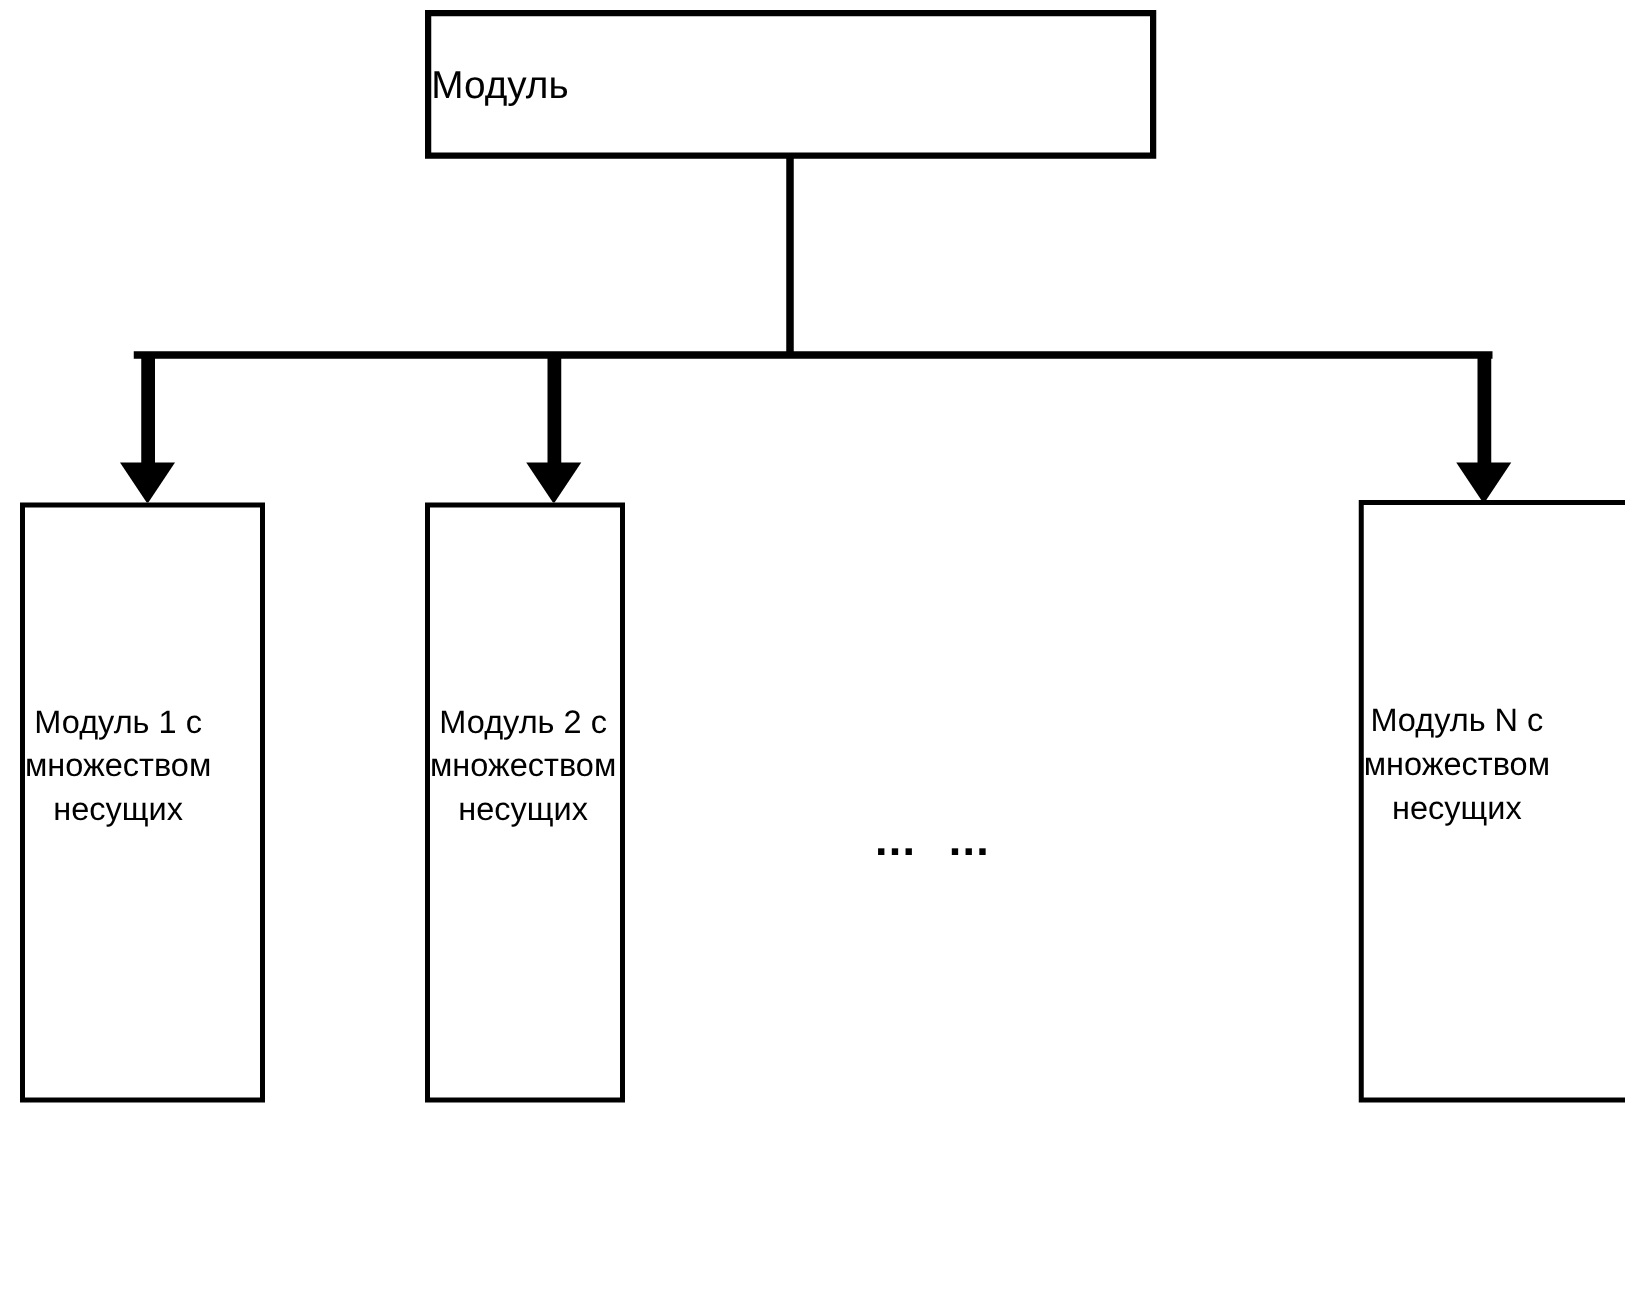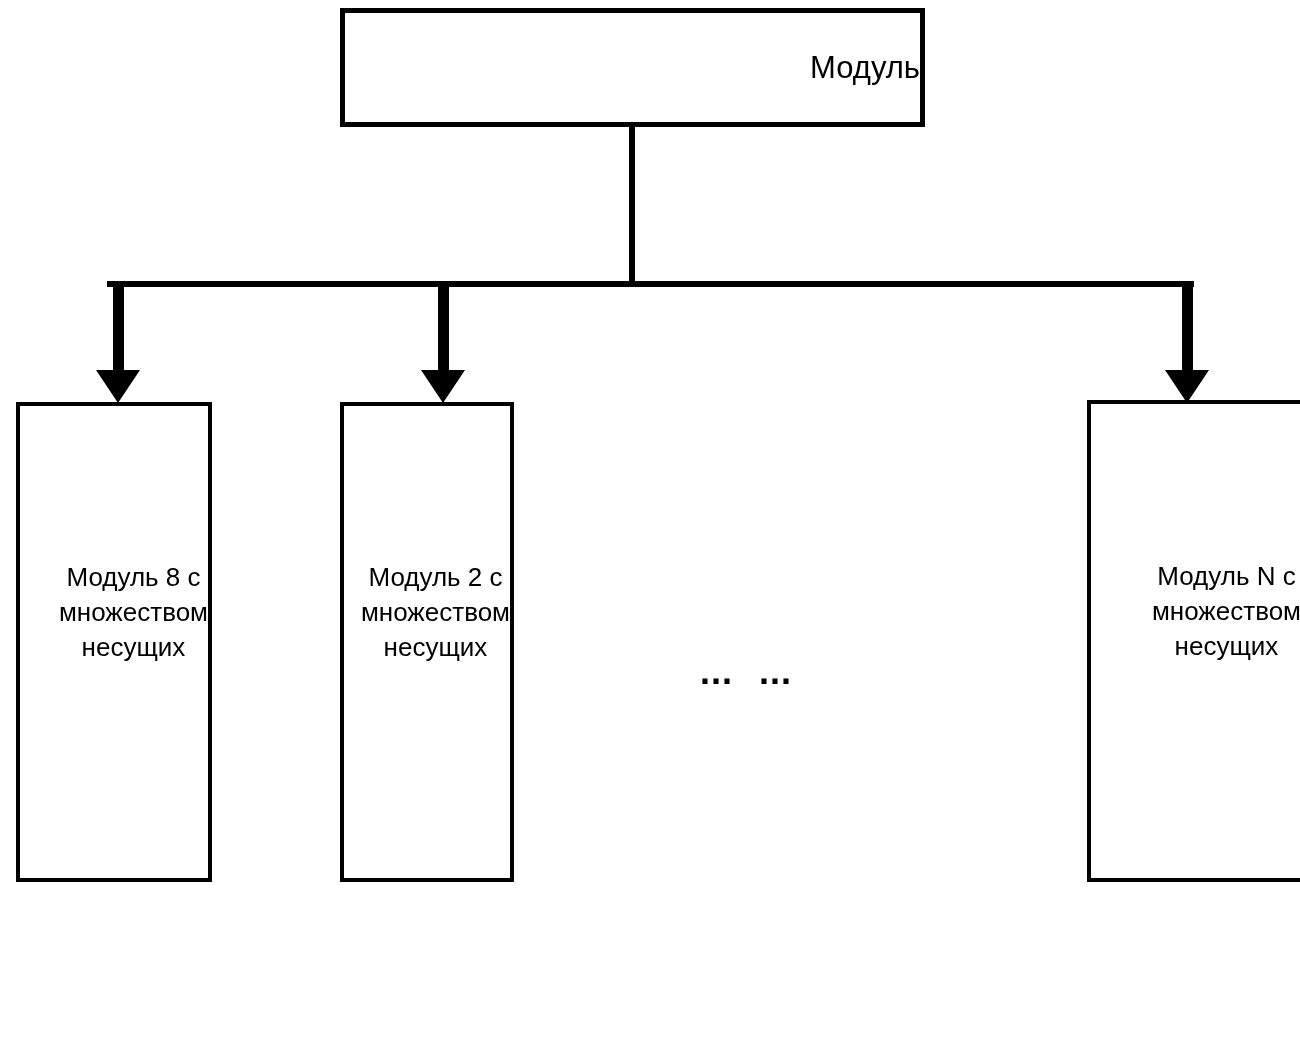--- a/index.html
+++ b/index.html
@@ -17,33 +17,33 @@
     overflow: hidden;
   }
   .box {
     position: absolute;
     box-sizing: border-box;
     border: 4px solid #000000;
     background: #ffffff;
     display: flex;
     flex-direction: column;
     justify-content: center;
-    align-items: flex-end;
+    align-items: flex-start;
     text-align: center;
   }
   .box.top {
     left: 340px; top: 8px;
     width: 585px; height: 119px;
     border-width: 5px;
     font-size: 31px;
     line-height: 43px;
   }
   .box.child {
     top: 402px;
-    width: 174px; height: 480px;
+    width: 160px; height: 480px;
     font-size: 26px;
     line-height: 35px;
   }
   .box.child .lines { transform: translateY(-30px); }
   .box.child.b1 { left: 16px;  width: 196px; }
   .box.child.b2 { left: 340px; }
   .box.child.bn { left: 1087px; width: 218px; top: 400px; height: 482px; }
 
   .hline {
     position: absolute;
@@ -115,21 +115,21 @@
     <div class="shaft"></div>
     <div class="head"></div>
   </div>
   <div class="arrow a3">
     <div class="shaft"></div>
     <div class="head"></div>
   </div>
 
   <div class="box child b1">
     <div class="lines">
-      <div>Модуль 8 с</div>
+      <div>Модуль 1 с</div>
       <div>множеством</div>
       <div>несущих</div>
     </div>
   </div>
 
   <div class="box child b2">
     <div class="lines">
       <div>Модуль 2 с</div>
       <div>множеством</div>
       <div>несущих</div>

